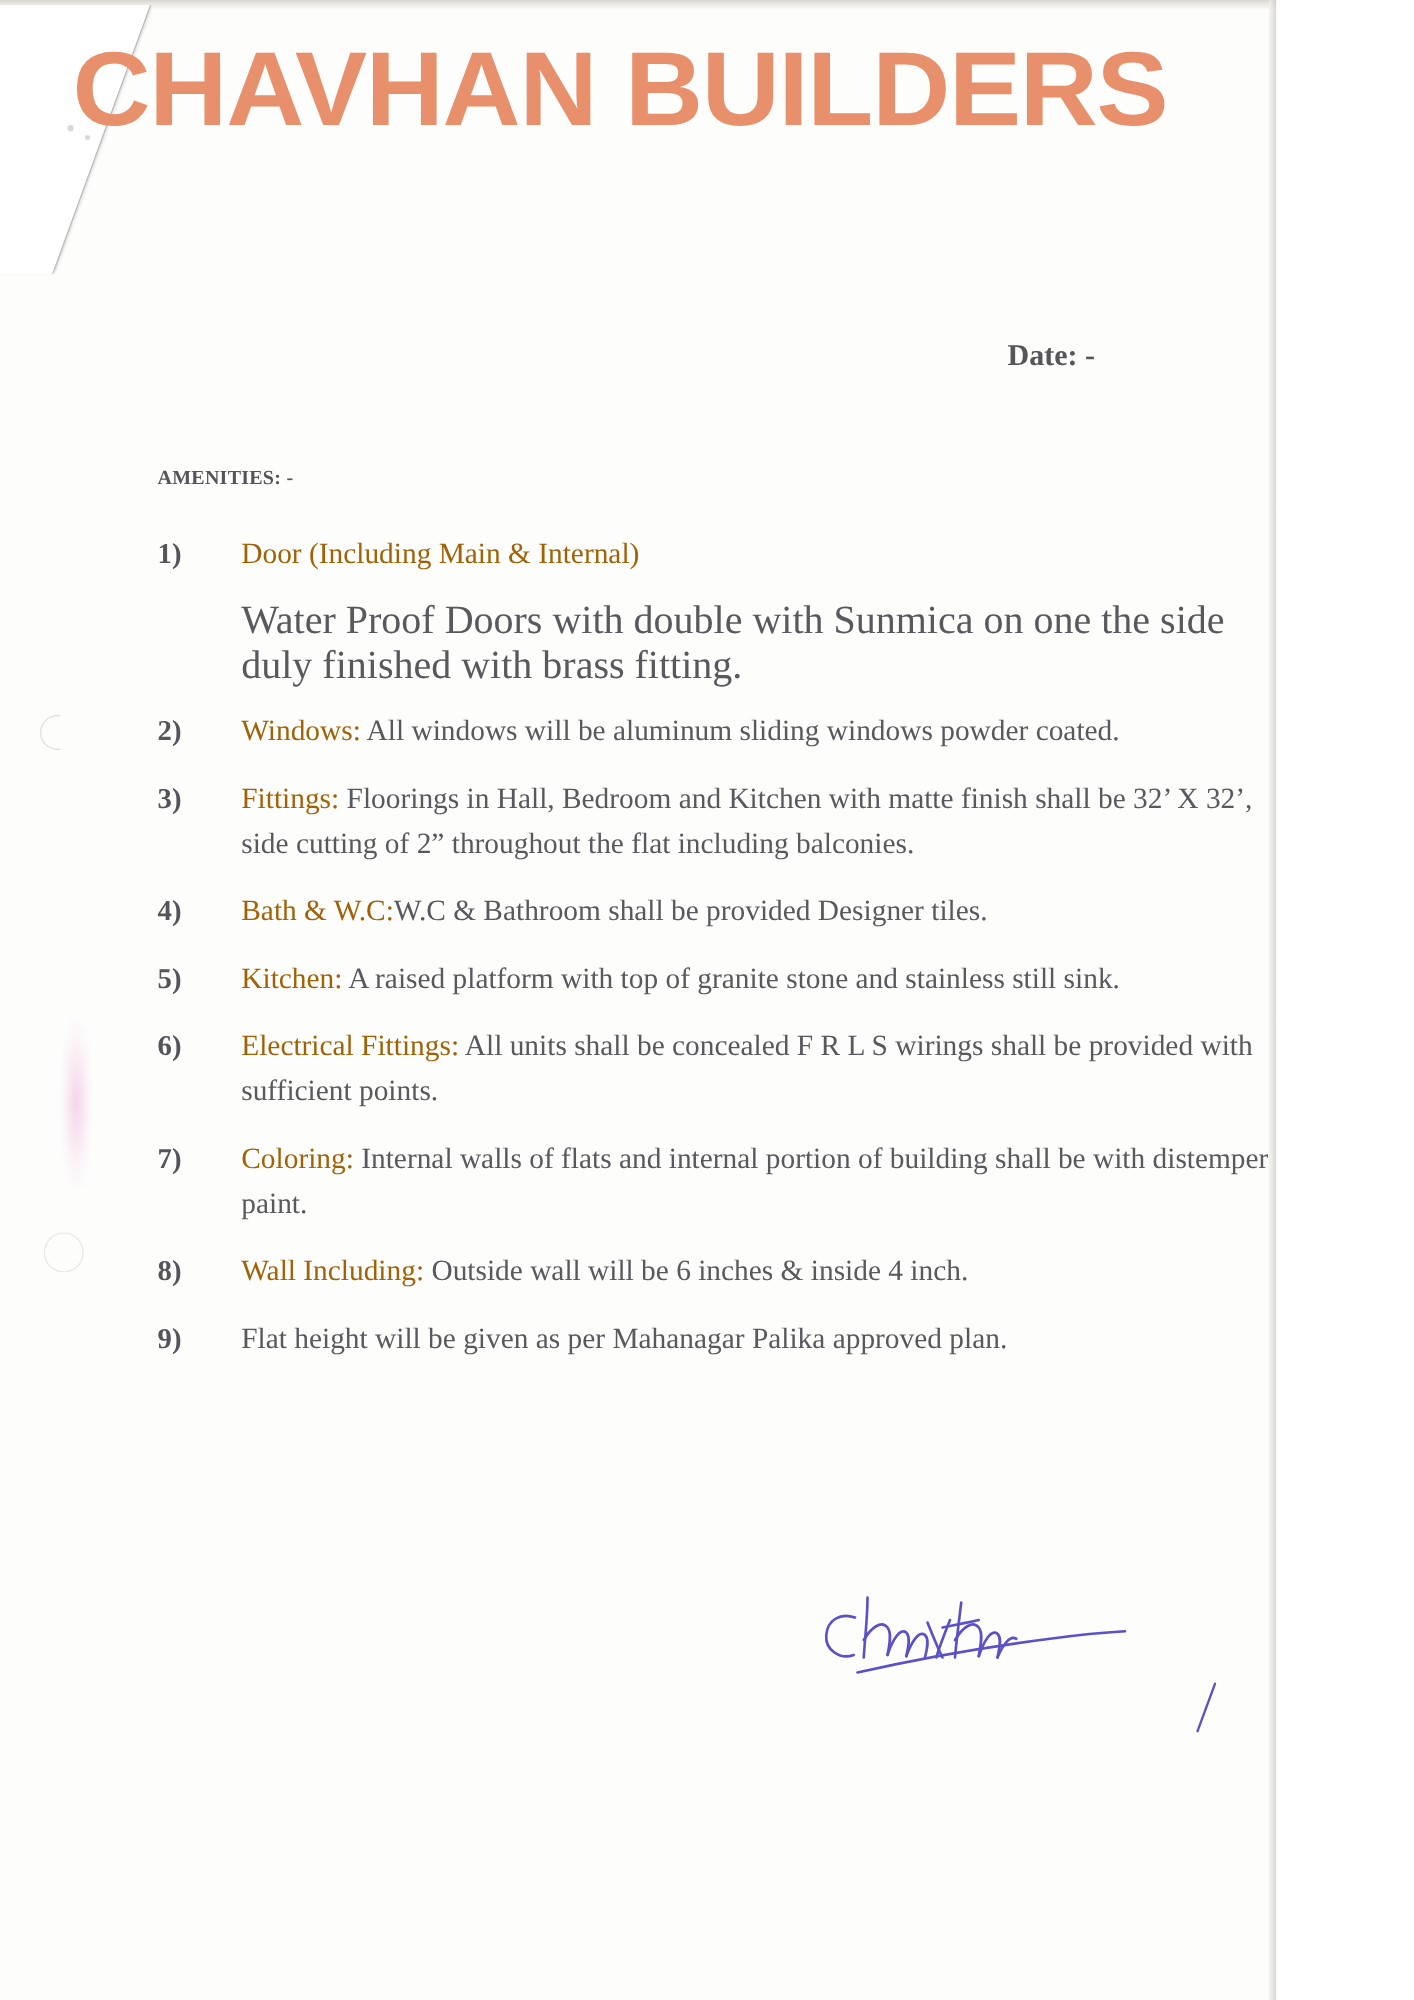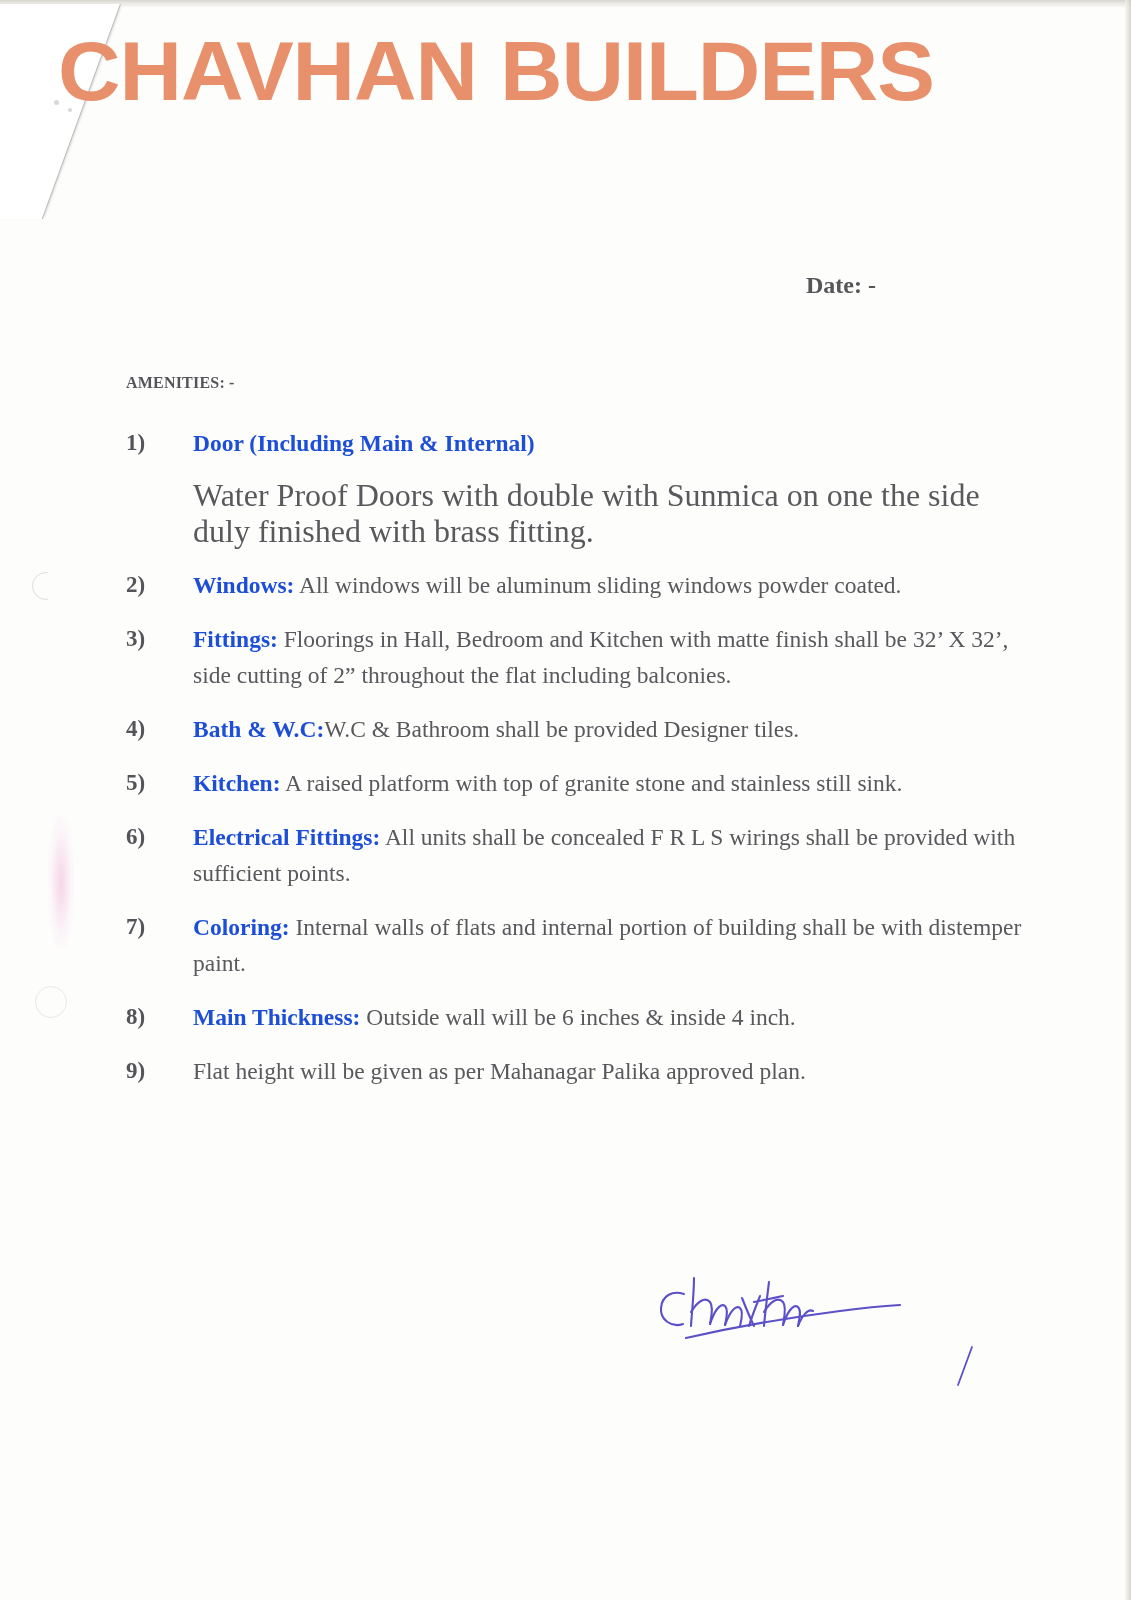--- a/index.html
+++ b/index.html
@@ -7,21 +7,21 @@
     margin: 0;
     padding: 0;
     background: #ffffff;
   }
   body {
     font-family: "Liberation Serif", "DejaVu Serif", serif;
   }
 
   #page {
     position: relative;
-    width: 1131px;
+    width: 1021px;
     height: 1600px;
     background: #fdfdfc;
     overflow: hidden;
   }
 
   
   .scan-top-edge {
     position: absolute;
     left: 0; top: 0;
     width: 1131px; height: 7px;
@@ -140,22 +140,22 @@
     color: #54545a;
     font-weight: 700;
   }
   .li .body {
     flex: 1 1 auto;
     font-size: 23.5px;
     line-height: 36px;
     color: #58585d;
   }
   .li .body .lbl {
-    font-weight: 700;
-    color: #1d4ed8;
+    font-weight: 400;
+    color: #a16207;
   }
   .li.plain .num { font-weight: 700; }
   .li .sub {
     font-size: 32px;
     line-height: 36px;
     color: #58585d;
     margin-top: 16px;
   }
 
   
@@ -236,21 +236,21 @@
       </div>
       <div class="li">
         <div class="num">7)</div>
         <div class="body">
           <div><span class="lbl">Coloring:</span><span> Internal walls of flats and internal portion of building shall be with distemper paint.</span></div>
         </div>
       </div>
       <div class="li">
         <div class="num">8)</div>
         <div class="body">
-          <div><span class="lbl">Main Thickness:</span><span> Outside wall will be 6 inches &amp; inside 4 inch.</span></div>
+          <div><span class="lbl">Wall Including:</span><span> Outside wall will be 6 inches &amp; inside 4 inch.</span></div>
         </div>
       </div>
       <div class="li plain">
         <div class="num">9)</div>
         <div class="body">
           <div><span>Flat height will be given as per Mahanagar Palika approved plan.</span></div>
         </div>
       </div>
     </div>
 

